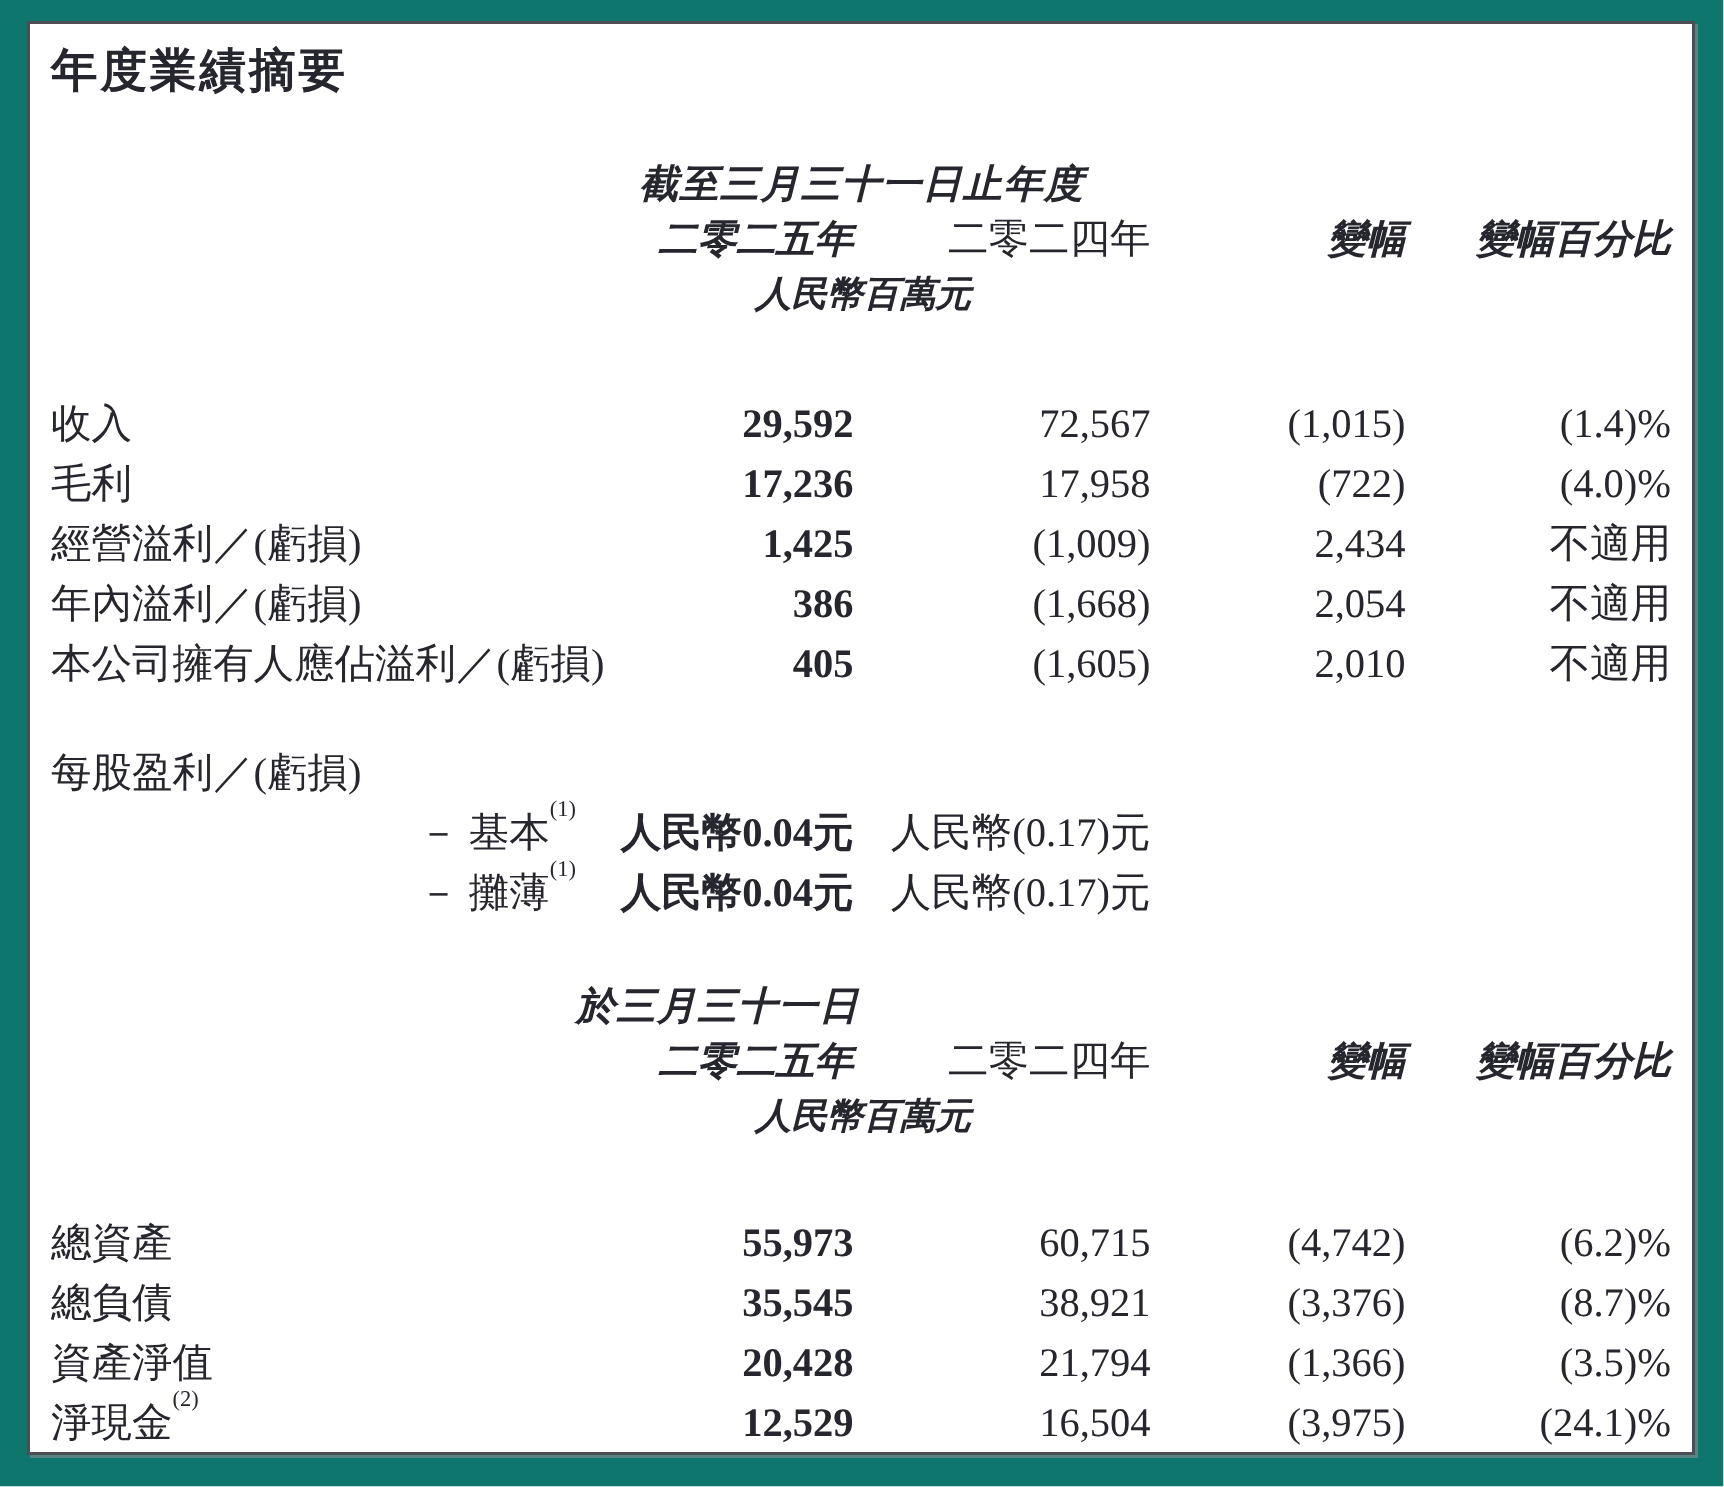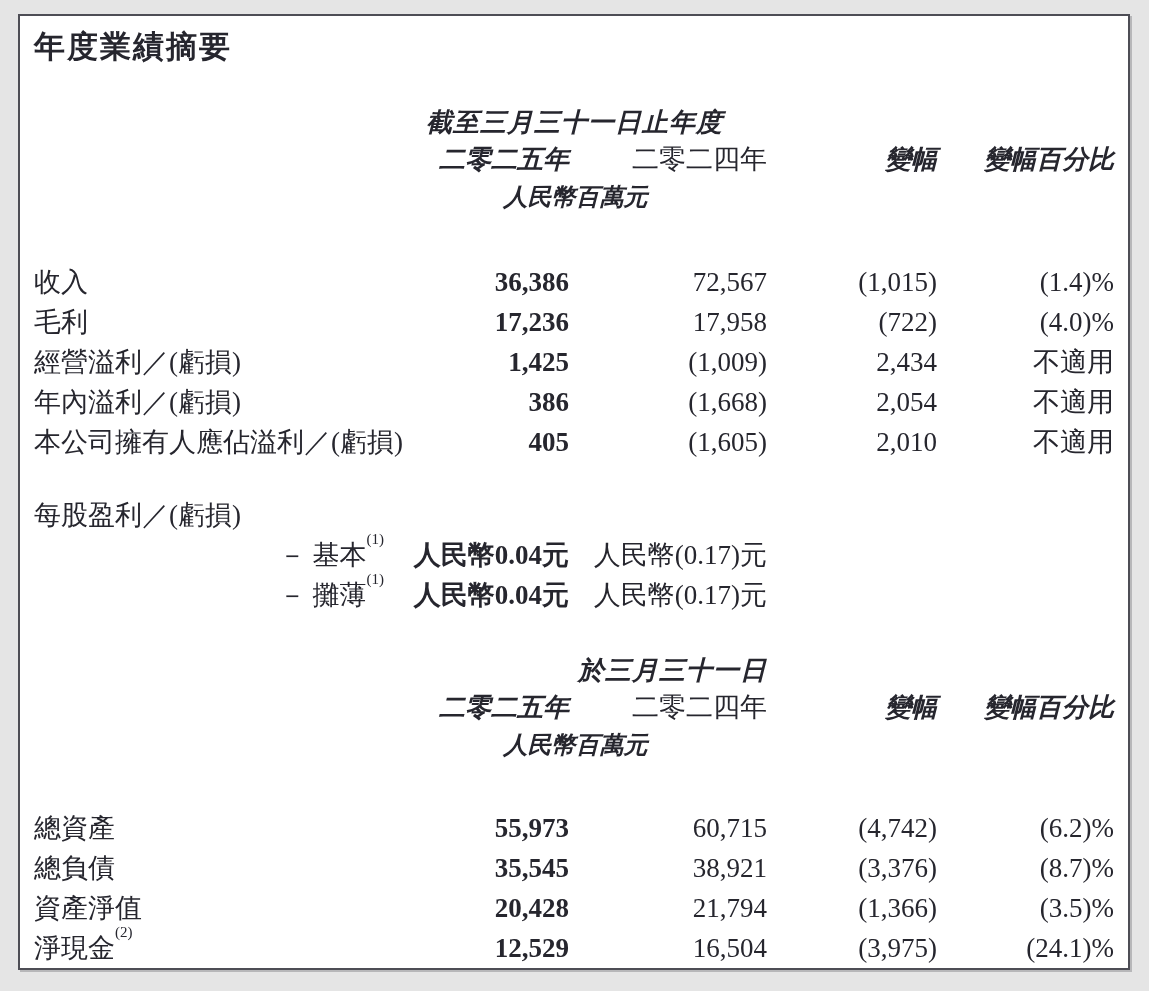--- a/index.html
+++ b/index.html
@@ -4,21 +4,21 @@
 <style>
   html, body {
     margin: 0;
     padding: 0;
     background: #ffffff;
   }
   .page {
     position: relative;
     width: 1149px;
     height: 991px;
-    background: #e5e5e5;
+    background: #0f766e;
     color: #26262e;
     font-family: "Liberation Serif", "DejaVu Serif", serif;
   }
   .box {
     position: absolute;
     left: 18px;
     top: 14px;
     width: 1112px;
     height: 956px;
     box-sizing: border-box;
@@ -47,21 +47,21 @@
   }
   
   .hdr {
     font-family: "Liberation Sans", "DejaVu Sans", sans-serif;
     font-weight: 700;
     font-size: 26px;
     line-height: 37px;
     font-style: italic;
   }
   .period-span { text-align: left; padding-left: 42px !important; letter-spacing: 1px; }
-  .period-center { text-align: right; letter-spacing: 1px; }
+  .period-center { text-align: left; letter-spacing: 1px; }
   .year-hdr { text-align: right; }
   .year-hdr-reg {
     font-family: "Liberation Serif", "DejaVu Serif", serif;
     font-weight: 400;
     font-size: 27px;
     line-height: 37px;
     text-align: right;
   }
   .unit {
     font-family: "Liberation Sans", "DejaVu Sans", sans-serif;
@@ -131,21 +131,21 @@
         <td></td>
         <td></td>
       </tr>
 
       <tr class="sp-47">
             <td colspan="5"></td>
           </tr>
 
       <tr>
         <td class="lbl">收入</td>
-        <td class="num b">36,386</td>
+        <td class="num b">29,592</td>
         <td class="num">72,567</td>
         <td class="num">(1,015)</td>
         <td class="num">(1.4)%</td>
       </tr>
       <tr>
         <td class="lbl">毛利</td>
         <td class="num b">17,236</td>
         <td class="num">17,958</td>
         <td class="num">(722)</td>
         <td class="num">(4.0)%</td>

